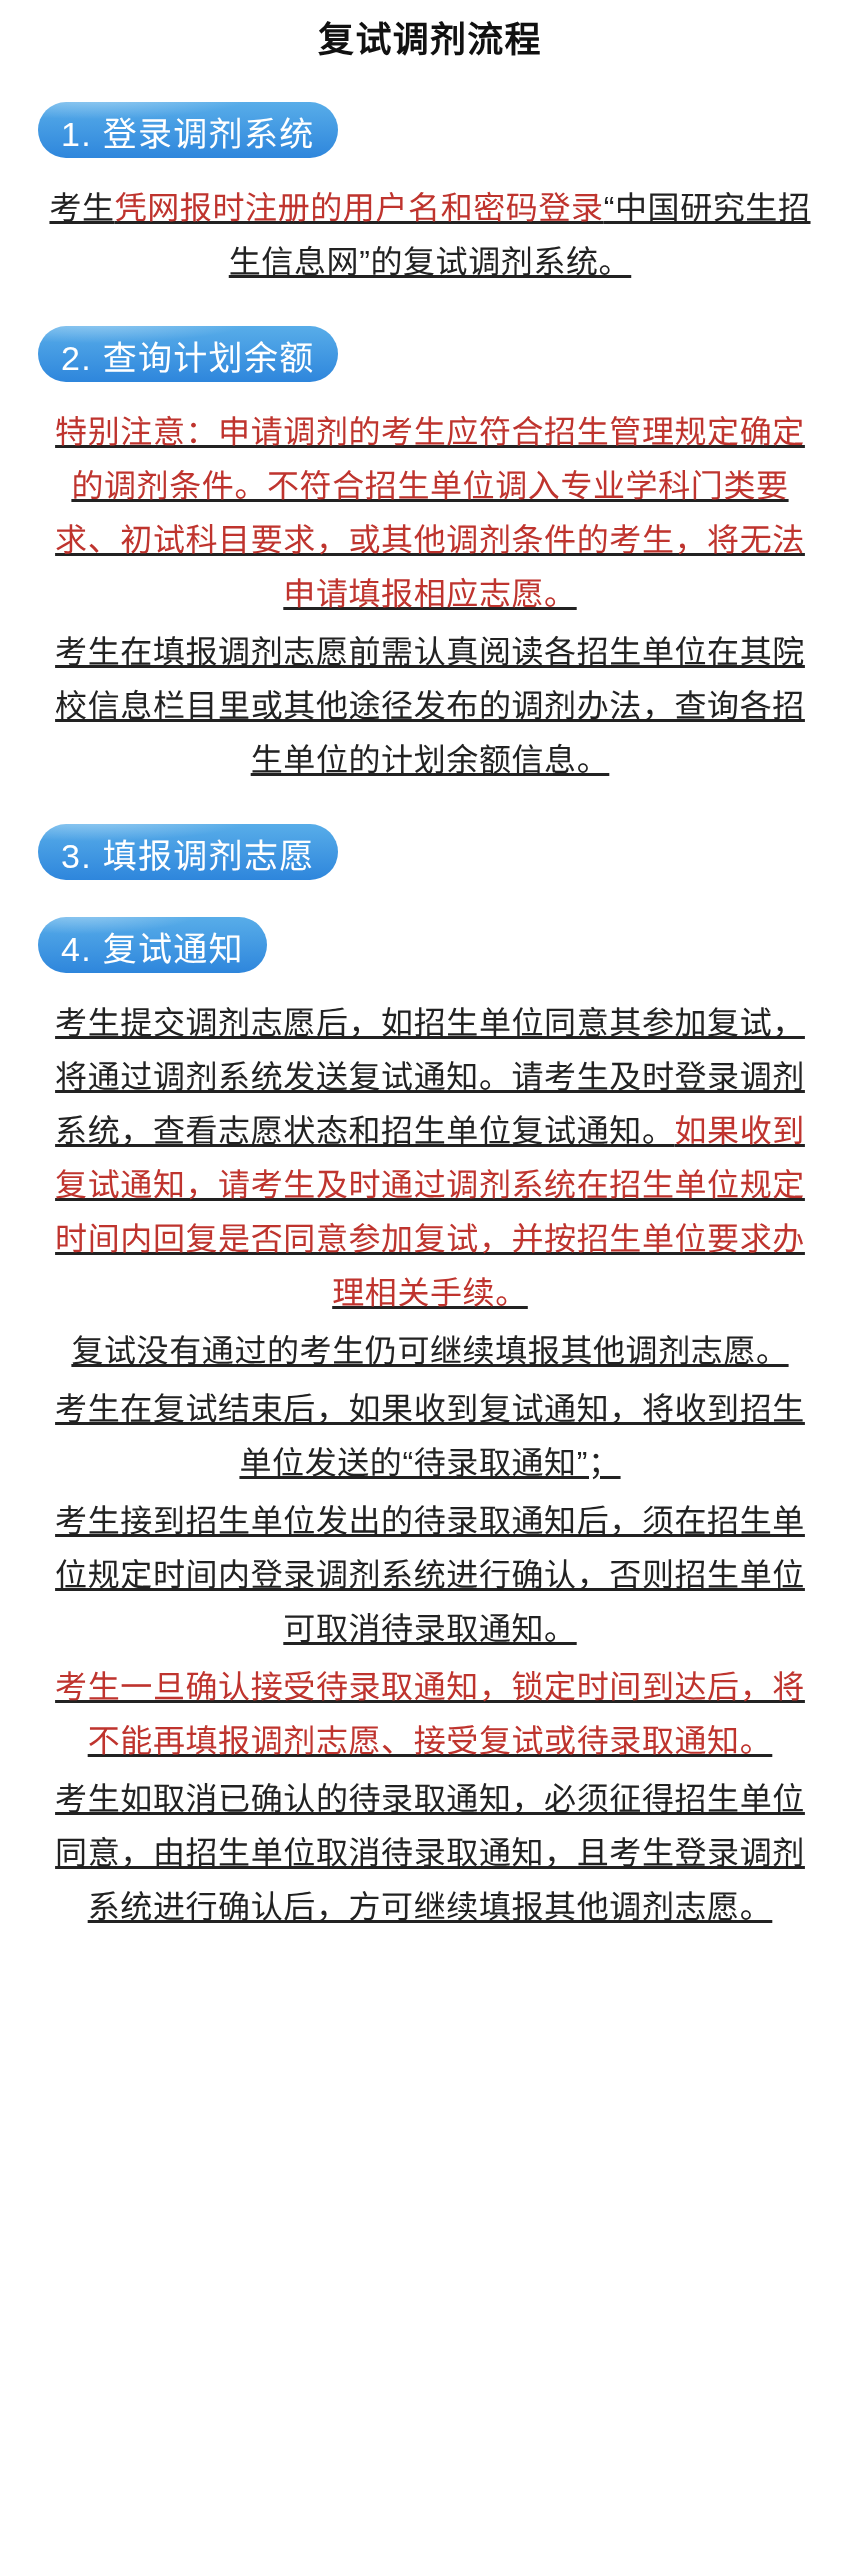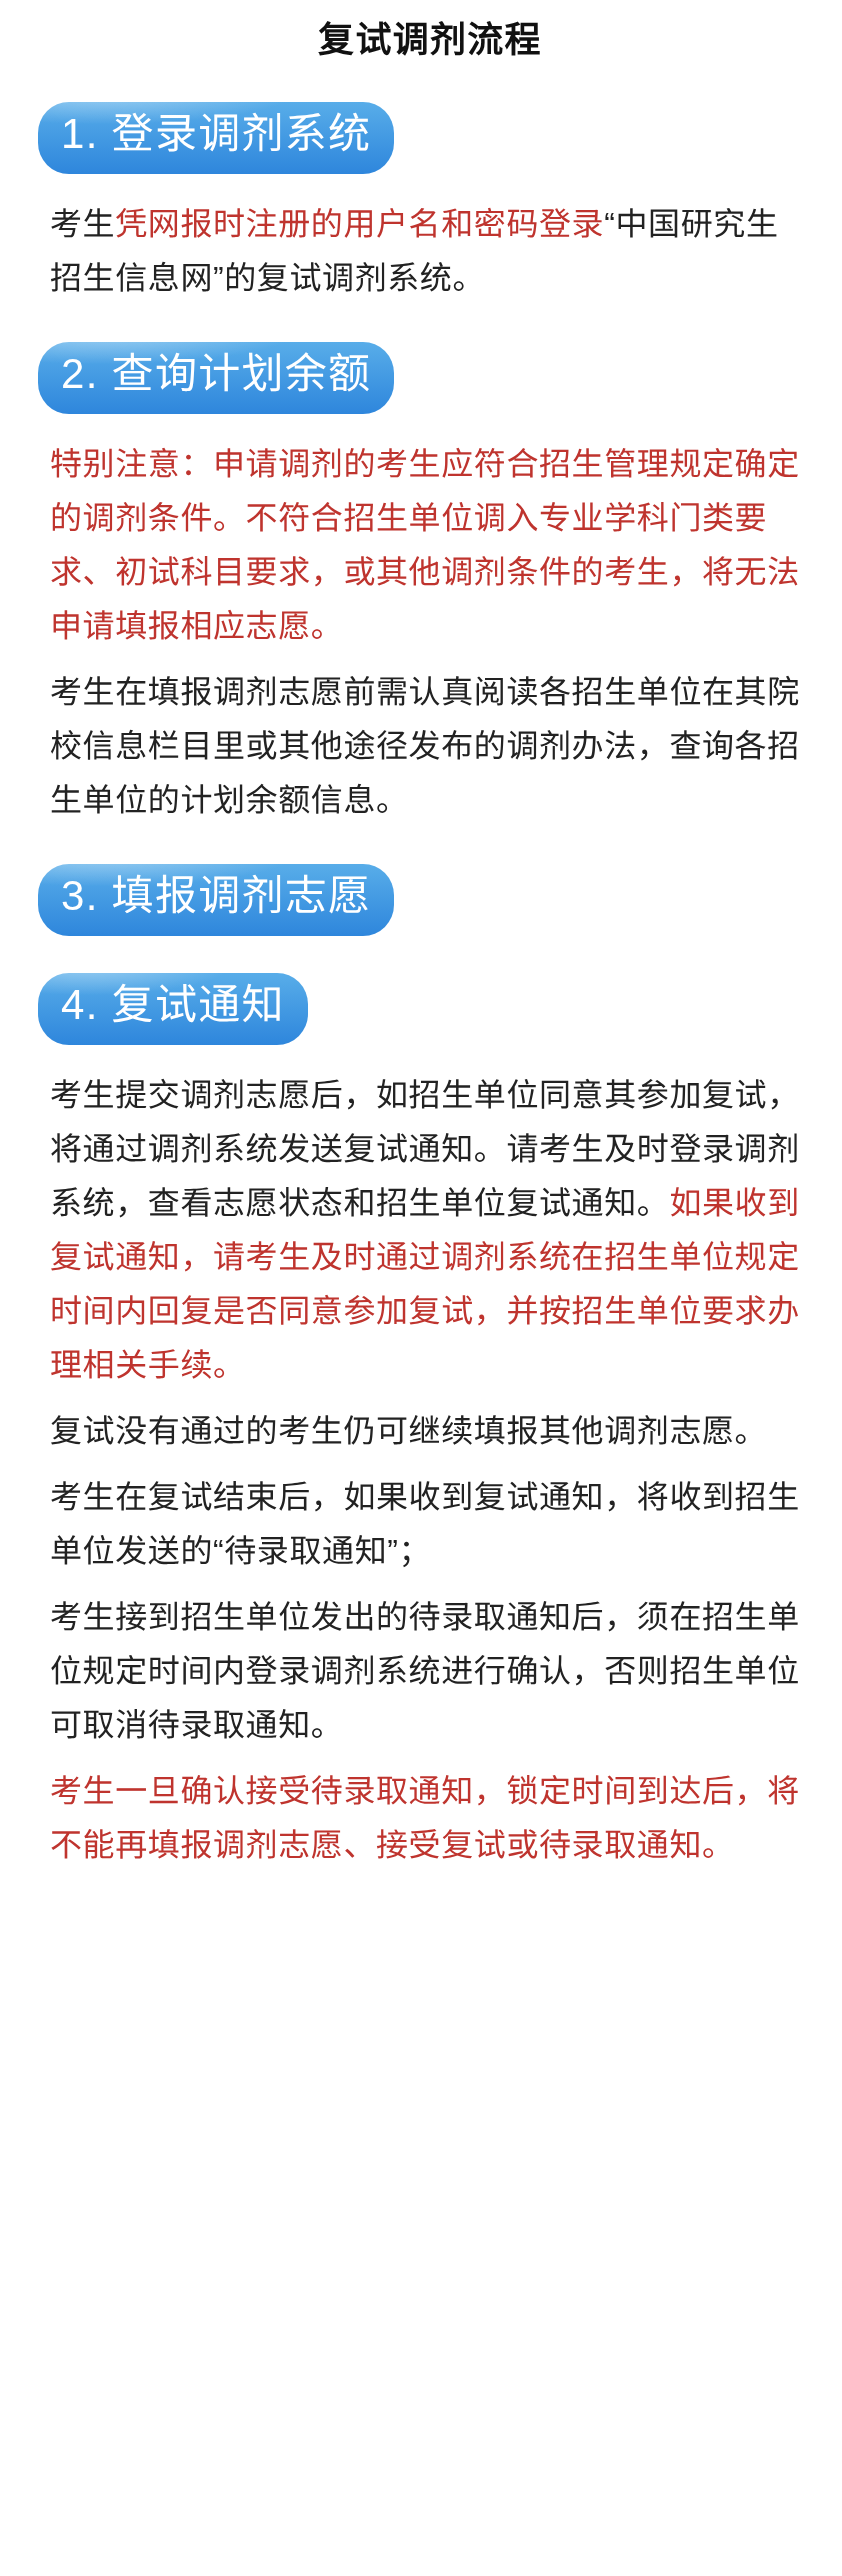--- a/index.html
+++ b/index.html
@@ -18,38 +18,39 @@
     line-height: 51px;
     font-weight: 700;
     text-align: center;
     letter-spacing: 1.3px;
     color: var(--title-text, #111111);
   }
   .pill-row { margin: 37px 0 23px 0; }
   .pill {
     display: inline-block;
     padding: 0 23px;
-    height: 72px;
+    height: 56px;
     line-height: 64px;
     border-radius: 31px;
-    font-size: 42px;
+    font-size: 34px;
     letter-spacing: 1.3px;
     color: var(--pill-text, #ffffff);
     background:
       radial-gradient(120% 95% at 18% -12%, rgba(255,255,255,0.40) 0%, rgba(255,255,255,0) 45%),
       linear-gradient(180deg, var(--pill-top, #58ade9) 0%, var(--pill-bottom, #2e86dc) 100%);
     text-align: center;
   }
   .para {
-    margin: 12px;
+    margin: 4px;
     font-size: 32px;
     line-height: 54px;
     letter-spacing: 0.6px;
     color: var(--body-text, #222222);
-    text-align: left;
+    text-align: center;
+    text-decoration: underline;
   }
   .seg-black { color: var(--body-text, #222222); }
   .seg-red   { color: var(--red, #bf342e); }
 </style>
 </head>
 <body>
 
 <div class="page">
   <h1 class="title">复试调剂流程</h1>
   <main>
@@ -67,16 +68,17 @@
       </section>
       <section>
         <div class="pill-row"><span class="pill">4. 复试通知</span></div>
         <p class="para"><span class="seg-black">考生提交调剂志愿后，如招生单位同意其参加复试，将通过调剂系统发送复试通知。请考生及时登录调剂系统，查看志愿状态和招生单位复试通知。</span><span class="seg-red">如果收到复试通知，请考生及时通过调剂系统在招生单位规定时间内回复是否同意参加复试，并按招生单位要求办理相关手续。</span></p>
         <p class="para"><span class="seg-black">复试没有通过的考生仍可继续填报其他调剂志愿。</span></p>
       </section>
       <section>
         <p class="para"><span class="seg-black">考生在复试结束后，如果收到复试通知，将收到招生单位发送的“待录取通知”；</span></p>
         <p class="para"><span class="seg-black">考生接到招生单位发出的待录取通知后，须在招生单位规定时间内登录调剂系统进行确认，否则招生单位可取消待录取通知。</span></p>
         <p class="para"><span class="seg-red">考生一旦确认接受待录取通知，锁定时间到达后，将不能再填报调剂志愿、接受复试或待录取通知。</span></p>
+        <p class="para"><span class="seg-black">考生如取消已确认的待录取通知，必须征得招生单位同意，由招生单位取消待录取通知，且考生登录调剂系统进行确认后，方可继续填报其他调剂志愿。</span></p>
       </section>
     </main>
 </div>
 
 
 </body></html>

